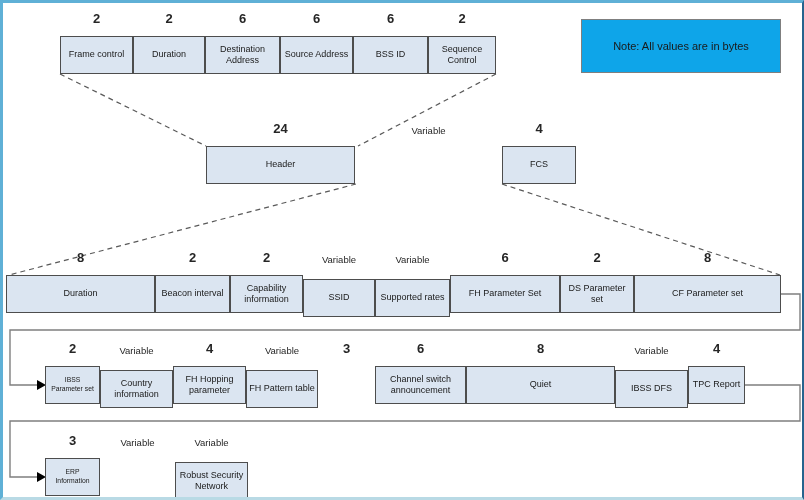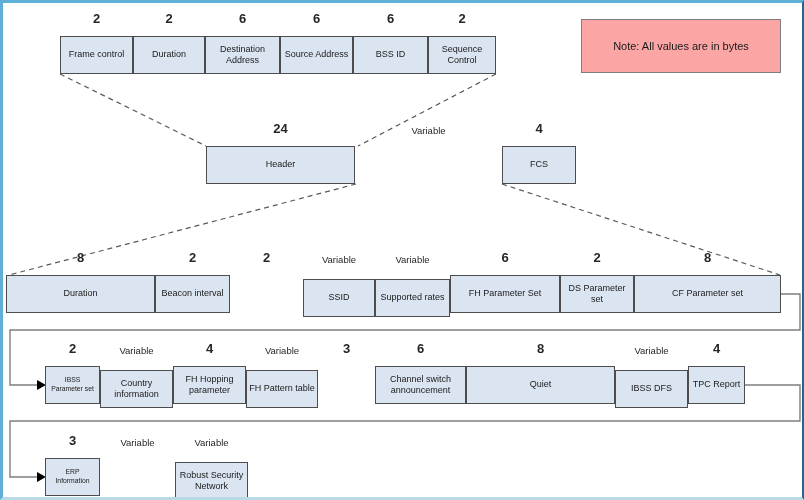--- a/index.html
+++ b/index.html
@@ -16,21 +16,21 @@
   .size.num{font-size:13px;font-weight:bold;}
   .size.variable{font-size:9.5px;padding-top:4px;}
   .box{
     height:38px;box-sizing:border-box;background:#dbe5f1;border:1.2px solid #4d4d4d;
     display:flex;align-items:center;justify-content:center;text-align:center;
     font-size:9px;line-height:1.25;color:#1a1a1a;padding:1px 2px;
   }
   .box.small{font-size:6.8px;line-height:1.3;}
   #note{
     position:absolute;left:578px;top:16px;width:200px;height:54px;z-index:1;
-    box-sizing:border-box;background:#fca5a5;border:1.4px solid #7f7f7f;
+    box-sizing:border-box;background:#0ea5e9;border:1.4px solid #7f7f7f;
     display:flex;align-items:center;justify-content:center;
     font-size:11px;color:#1a1a1a;text-align:center;
   }
 </style>
 </head>
 <body>
 
 <div id="canvas">
 
   <svg id="overlay" viewBox="0 0 804 500" xmlns="http://www.w3.org/2000/svg">
@@ -95,20 +95,21 @@
       <div class="cell" style="width: 149px;">
         <div class="size num">8</div>
         <div class="box">Duration</div>
       </div>
       <div class="cell" style="width: 75px;">
         <div class="size num">2</div>
         <div class="box">Beacon interval</div>
       </div>
       <div class="cell" style="width: 73px;">
         <div class="size num">2</div>
+        <div class="box">Capability information</div>
       </div>
       <div class="cell" style="width: 72px;">
         <div class="size variable">Variable</div>
         <div class="box">SSID</div>
       </div>
       <div class="cell" style="width: 75px;">
         <div class="size variable">Variable</div>
         <div class="box">Supported rates</div>
       </div>
       <div class="cell" style="width: 110px;">

